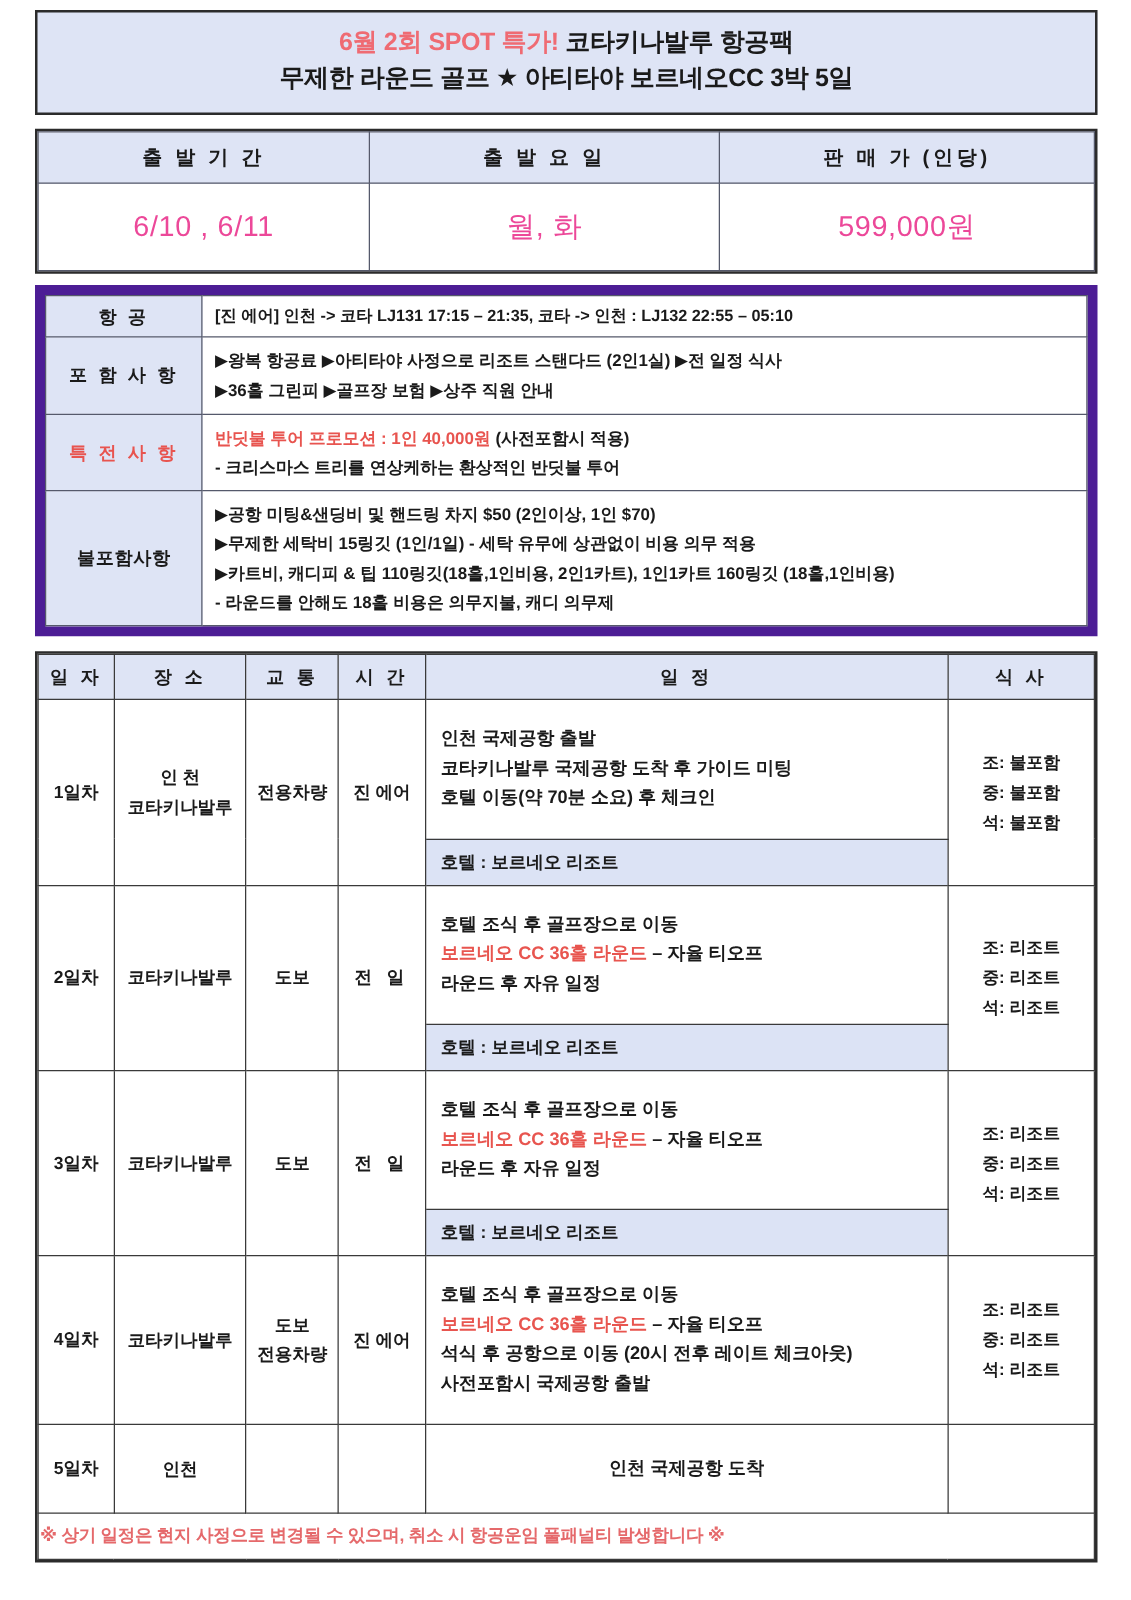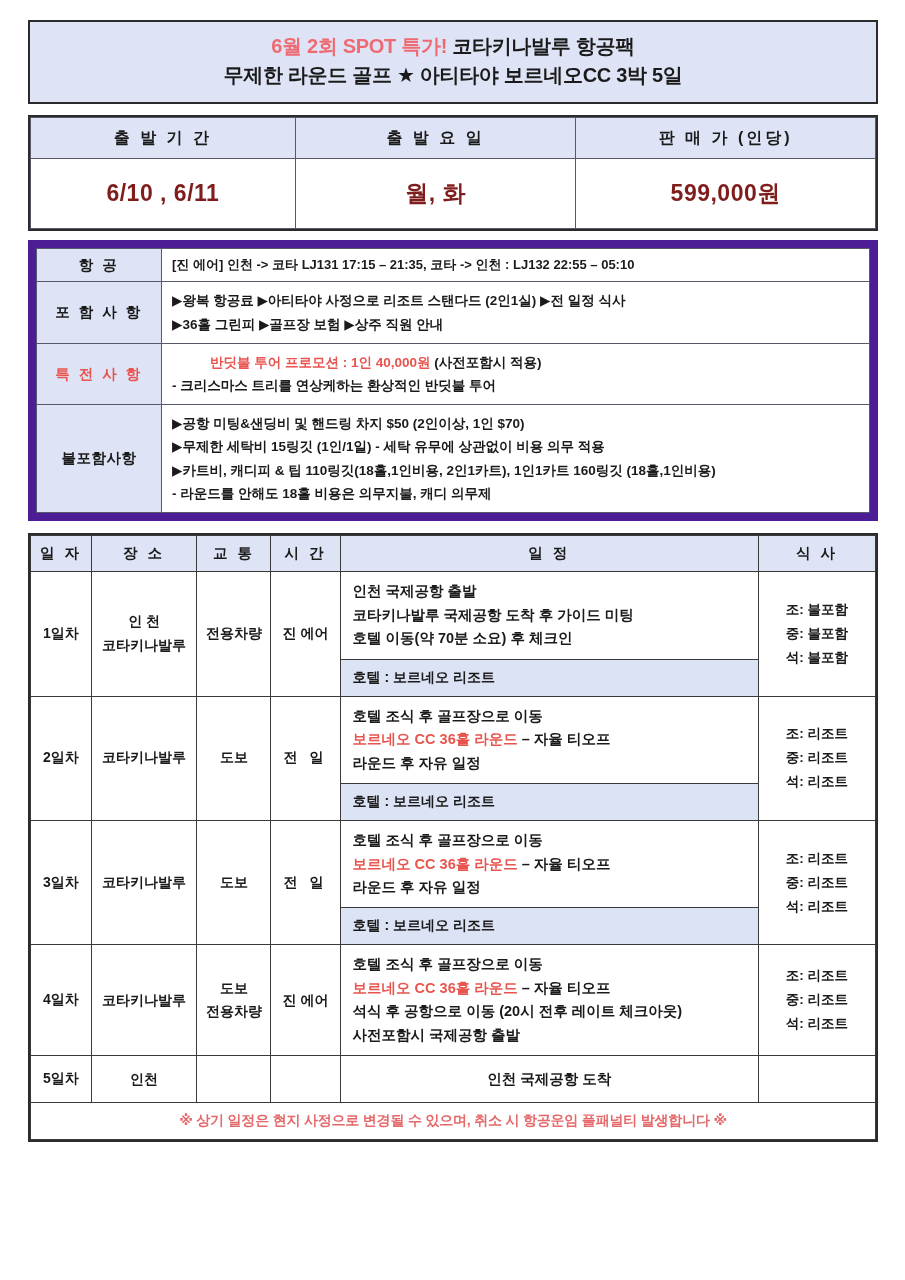--- a/index.html
+++ b/index.html
@@ -11,21 +11,21 @@
     width: 905px;
     height: 1280px;
     font-family: "Liberation Sans", "DejaVu Sans", sans-serif;
     color: #1a1a1a;
     position: relative;
     overflow: hidden;
   }
   .page {
     position: absolute;
     left: 28px;
-    top: 20px;
+    top: 8px;
     width: 850px;
   }
 
   
   .banner {
     border: 2px solid #2b2b2b;
     background: #dee4f5;
     padding: 10px 0 12px 0;
     text-align: center;
     line-height: 1.45;
@@ -55,22 +55,22 @@
     background: #dee4f5;
     font-size: 16px;
     font-weight: bold;
     letter-spacing: 3px;
     height: 40px;
     padding: 0 2px;
   }
   table.top td {
     height: 67px;
     font-size: 23px;
-    font-weight: bold;
-    color: #7f1d1d;
+    font-weight: normal;
+    color: #ec4899;
     letter-spacing: 0.5px;
   }
   .c1 { width: 31.3%; }
   .c2 { width: 33.2%; }
   .c3 { width: 35.5%; }
   .sp-narrow { letter-spacing: 0px; }
 
   
   .infowrap { margin-top: 9px; border: 8px solid #4c1d95; }
   table.info {
@@ -93,21 +93,21 @@
   }
   td.lbl.tight { letter-spacing: 0.5px; }
   td.lbl.red { color: #e8544f; }
   td.body {
     padding: 7px 10px;
     font-size: 13.5px;
     font-weight: bold;
     line-height: 1.72;
   }
   td.body.air { font-size: 13px; padding: 5px 10px; border-radius: 12px; }
-  .red-line { color: #e8544f; margin-left: 38px; }
+  .red-line { color: #e8544f; }
 
   
   .itinwrap { margin-top: 12px; border: 2px solid #2b2b2b; }
   table.itin {
     width: 100%;
     border-collapse: collapse;
     table-layout: fixed;
   }
   table.itin td, table.itin th {
     border: 1px solid #3a3a3a;
@@ -134,21 +134,21 @@
     font-weight: bold;
   }
   td.place, td.trans, td.time {
     text-align: center;
     font-size: 14px;
     font-weight: bold;
     line-height: 1.7;
   }
   td.time.wide { letter-spacing: 4px; }
   td.sched {
-    padding: 8px 12px;
+    padding: 20px 12px;
     font-size: 14.5px;
     font-weight: bold;
     line-height: 1.62;
     margin-top: 28px;
   }
   td.sched.center { text-align: center; }
   td.hotel {
     background: #dce3f5;
     padding: 9px 12px;
     font-size: 14px;
@@ -157,21 +157,20 @@
   }
   td.meal {
     text-align: center;
     font-size: 13.5px;
     font-weight: bold;
     line-height: 1.78;
   }
   td.sched .hl { color: #e8554f; }
 
   td.notice {
-    text-align: center;
     font-size: 14px;
     font-weight: bold;
     color: #e5696b;
     height: 34px;
     letter-spacing: -0.2px;
   }
   .blankrow td { height: 30px; }
 </style>
 </head>
 <body>

